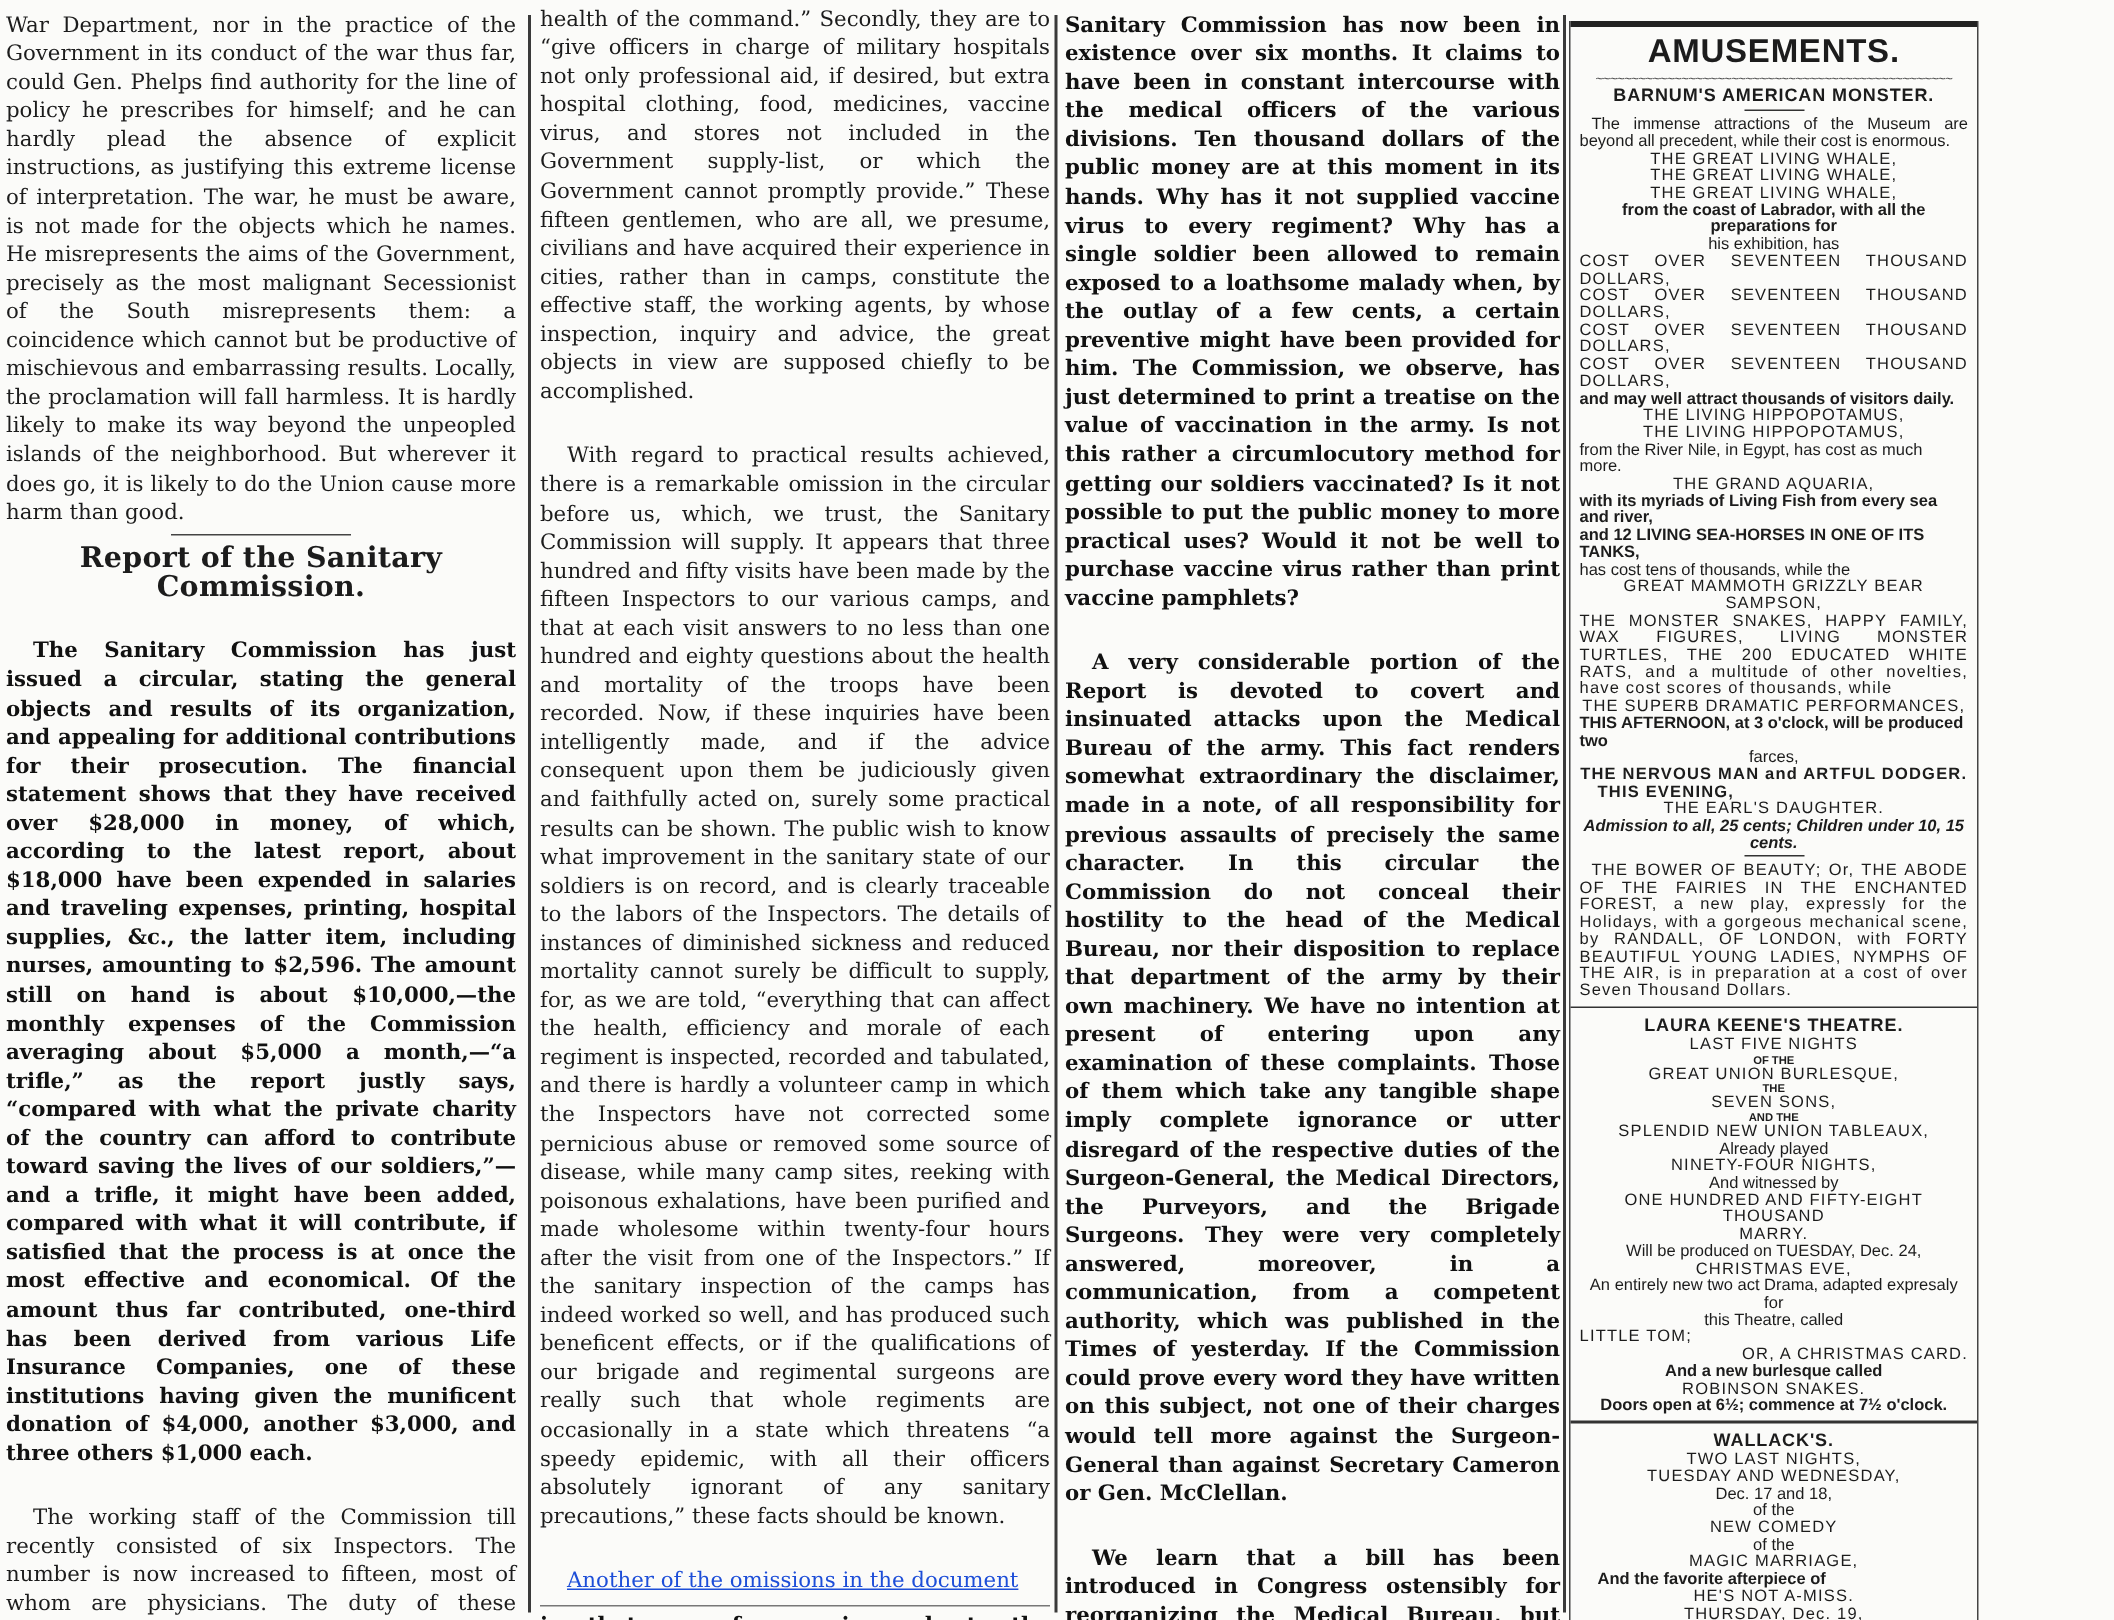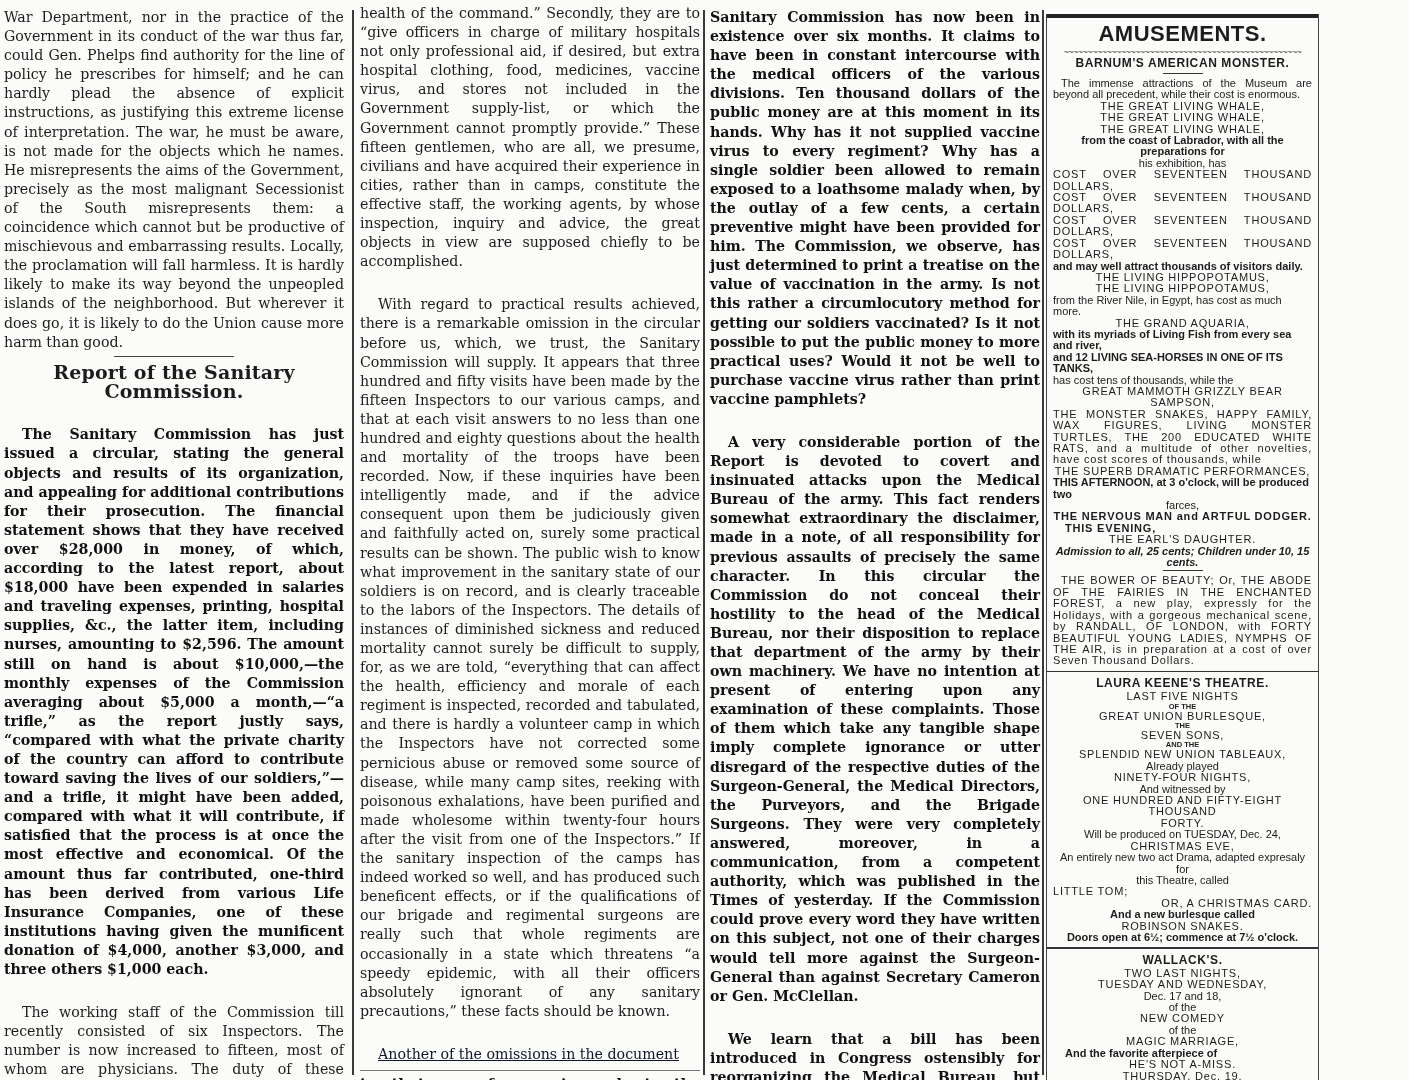--- a/index.html
+++ b/index.html
@@ -20,21 +20,21 @@
   .col1 { left: 4px; width: 340px; top: 8px; }
   .col2 { left: 360px; width: 340px; top: 4px; }
   .col3 { left: 710px; width: 330px; top: 8px; }
   .vrule { position: absolute; width: 1.5px; background: #3a3a3a; }
   .hrule { position: absolute; height: 1.5px; background: #444; }
   .heading {
     font-weight: bold; text-align: center; font-size: 19px;
     margin: 6px 0 2px 0; letter-spacing: 0.2px;
   }
   .dark { color: #111; font-weight: 600; }
-  .faded { color: #0f172a; }
+  .faded { color: #1d4ed8; }
   .italic { font-style: italic; }
 
   
   .amuse {
     position: absolute; left: 1046px; top: 14px; width: 273px;
     border-left: 1.5px solid #444; border-right: 1.5px solid #444;
     box-sizing: border-box; padding: 0 6px;
     font-family: Liberation Sans, sans-serif;
     font-size: 11px; line-height: 11.4px;
   }
@@ -132,21 +132,21 @@
         <div class="c tiny">OF THE</div>
         <div class="c caps">GREAT UNION BURLESQUE,</div>
         <div class="c tiny">THE</div>
         <div class="c caps">SEVEN SONS,</div>
         <div class="c tiny">AND THE</div>
         <div class="c caps">SPLENDID NEW UNION TABLEAUX,</div>
         <div class="c ">Already played</div>
         <div class="c caps">NINETY-FOUR NIGHTS,</div>
         <div class="c ">And witnessed by</div>
         <div class="c caps">ONE HUNDRED AND FIFTY-EIGHT THOUSAND</div>
-        <div class="c caps">FORTY.</div>
+        <div class="c caps">MARRY.</div>
         <div class="c ">Will be produced on TUESDAY, Dec. 24,</div>
         <div class="c caps">CHRISTMAS EVE,</div>
       </div>
     <div class="c">An entirely new two act Drama, adapted expresaly for</div>
     <div class="c">this Theatre, called</div>
     <div class="caps">LITTLE TOM;</div>
     <div class="r caps">OR, A CHRISTMAS CARD.</div>
     <div class="c b">And a new burlesque called</div>
     <div class="c caps">ROBINSON SNAKES.</div>
     <div class="c b">Doors open at 6½; commence at 7½ o'clock.</div>

